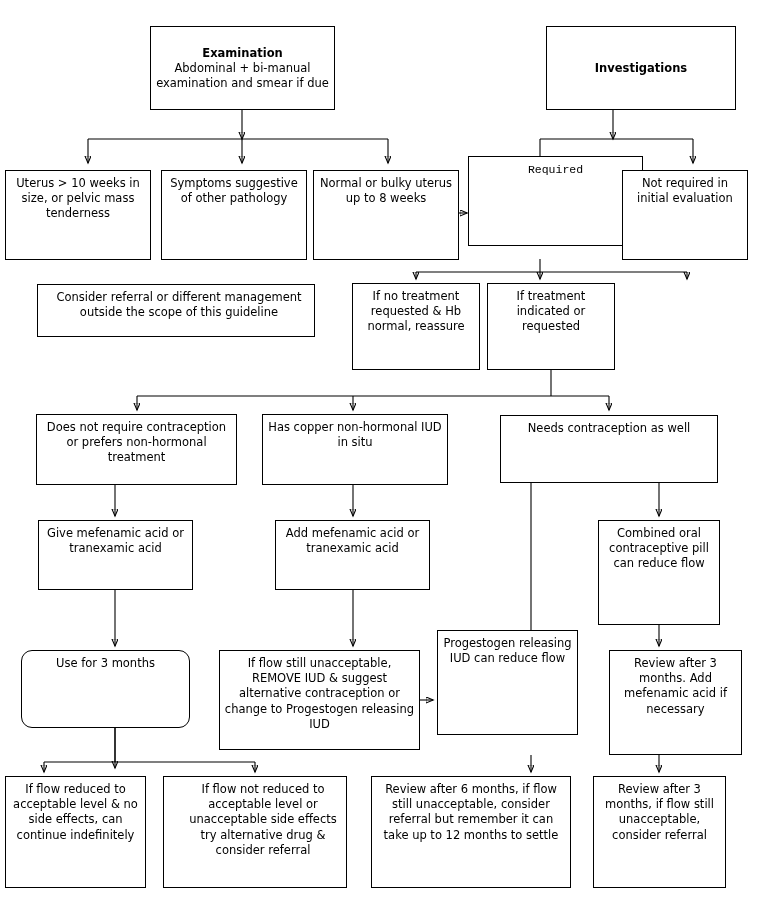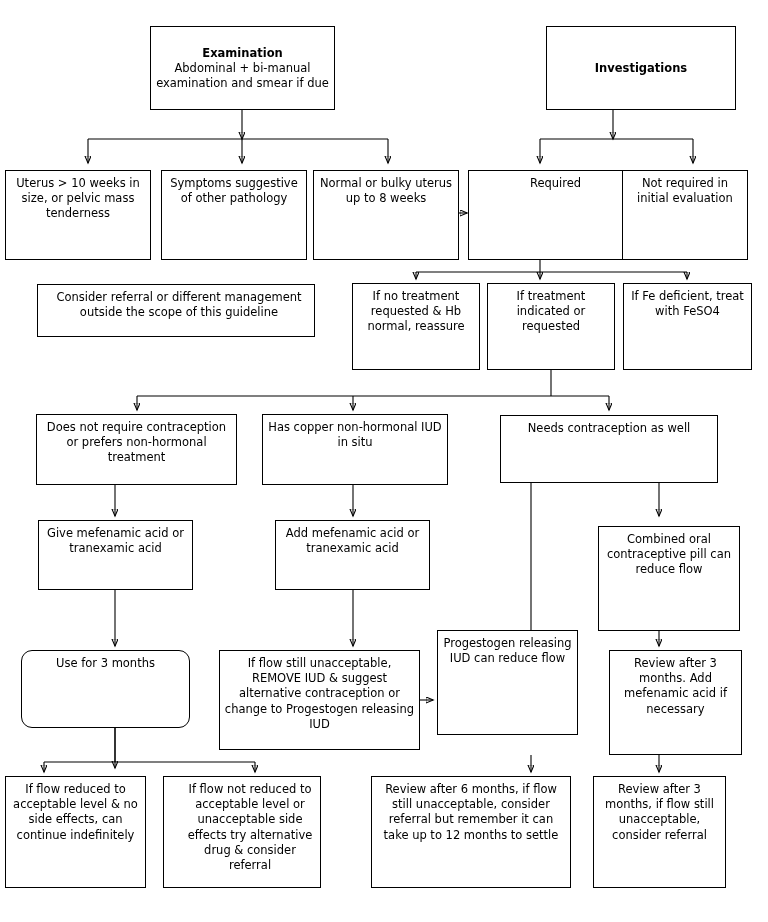--- a/index.html
+++ b/index.html
@@ -89,43 +89,40 @@
   </div>
 
   <div class="node" style="left:161px;top:170px;width:146px;height:90px;">
     <span class="bdy">Symptoms suggestive of other pathology</span>
   </div>
 
   <div class="node" style="left:313px;top:170px;width:146px;height:90px;">
     <span class="bdy">Normal or bulky uterus up to 8 weeks</span>
   </div>
 
-  <div class="node" style="left:468px;top:170px;width:175px;height:90px;">
+  <div class="node" style="left:468px;top:156px;width:175px;height:90px;font-family:Liberation Mono, monospace;">
     <span class="bdy">Required</span>
   </div>
 
   <div class="node" style="left:622px;top:170px;width:126px;height:90px;">
     <span class="bdy">Not required in initial evaluation</span>
   </div>
 
   <div class="node" style="left:37px;top:284px;width:278px;height:53px;padding-left:10px;">
     <span class="bdy">Consider referral or different management outside the scope of this guideline</span>
   </div>
 
   <div class="node" style="left:352px;top:283px;width:128px;height:87px;">
     <span class="bdy">If no treatment requested &amp; Hb normal, reassure</span>
   </div>
 
   <div class="node" style="left:487px;top:283px;width:128px;height:87px;">
     <span class="bdy">If treatment indicated or requested</span>
   </div>
 
-  <div class="node" style="left:623px;top:283px;width:129px;height:87px;">
-    <span class="bdy">If Fe deficient, treat with FeSO4</span>
-  </div>
 
   <div class="node" style="left:36px;top:414px;width:201px;height:71px;">
     <span class="bdy">Does not require contraception or prefers non-hormonal treatment</span>
   </div>
 
   <div class="node" style="left:262px;top:414px;width:186px;height:71px;">
     <span class="bdy">Has copper non-hormonal IUD in situ</span>
   </div>
 
   <div class="node" style="left:500px;top:415px;width:218px;height:68px;">
@@ -133,21 +130,21 @@
   </div>
 
   <div class="node" style="left:38px;top:520px;width:155px;height:70px;">
     <span class="bdy">Give mefenamic acid or tranexamic acid</span>
   </div>
 
   <div class="node" style="left:275px;top:520px;width:155px;height:70px;">
     <span class="bdy">Add mefenamic acid or tranexamic acid</span>
   </div>
 
-  <div class="node" style="left:598px;top:520px;width:142px;height:105px;margin-top:6px;">
+  <div class="node" style="left:598px;top:520px;width:122px;height:105px;">
     <span class="bdy">Combined oral contraceptive pill can reduce flow</span>
   </div>
 
   <div class="node" style="left:21px;top:650px;width:169px;height:78px;border-radius:11px;">
     <span class="bdy">Use for 3 months</span>
   </div>
 
   <div class="node" style="left:219px;top:650px;width:201px;height:100px;">
     <span class="bdy">If flow still unacceptable, REMOVE IUD &amp; suggest alternative contraception or change to Progestogen releasing IUD</span>
   </div>
@@ -157,21 +154,21 @@
   </div>
 
   <div class="node" style="left:593px;top:650px;width:133px;height:105px;margin-left:16px;">
     <span class="bdy">Review after 3 months. Add mefenamic acid if necessary</span>
   </div>
 
   <div class="node" style="left:5px;top:776px;width:141px;height:112px;">
     <span class="bdy">If flow reduced to acceptable level &amp; no side effects, can continue indefinitely</span>
   </div>
 
-  <div class="node" style="left:163px;top:776px;width:158px;height:112px;padding-left:20px;">
+  <div class="node" style="left:163px;top:776px;width:184px;height:112px;padding-left:20px;">
     <span class="bdy">If flow not reduced to acceptable level or unacceptable side effects try alternative drug &amp; consider referral</span>
   </div>
 
   <div class="node" style="left:371px;top:776px;width:200px;height:112px;">
     <span class="bdy">Review after 6 months, if flow still unacceptable, consider referral but remember it can take up to 12 months to settle</span>
   </div>
 
   <div class="node" style="left:593px;top:776px;width:133px;height:112px;">
     <span class="bdy">Review after 3 months, if flow still unacceptable, consider referral</span>
   </div>

